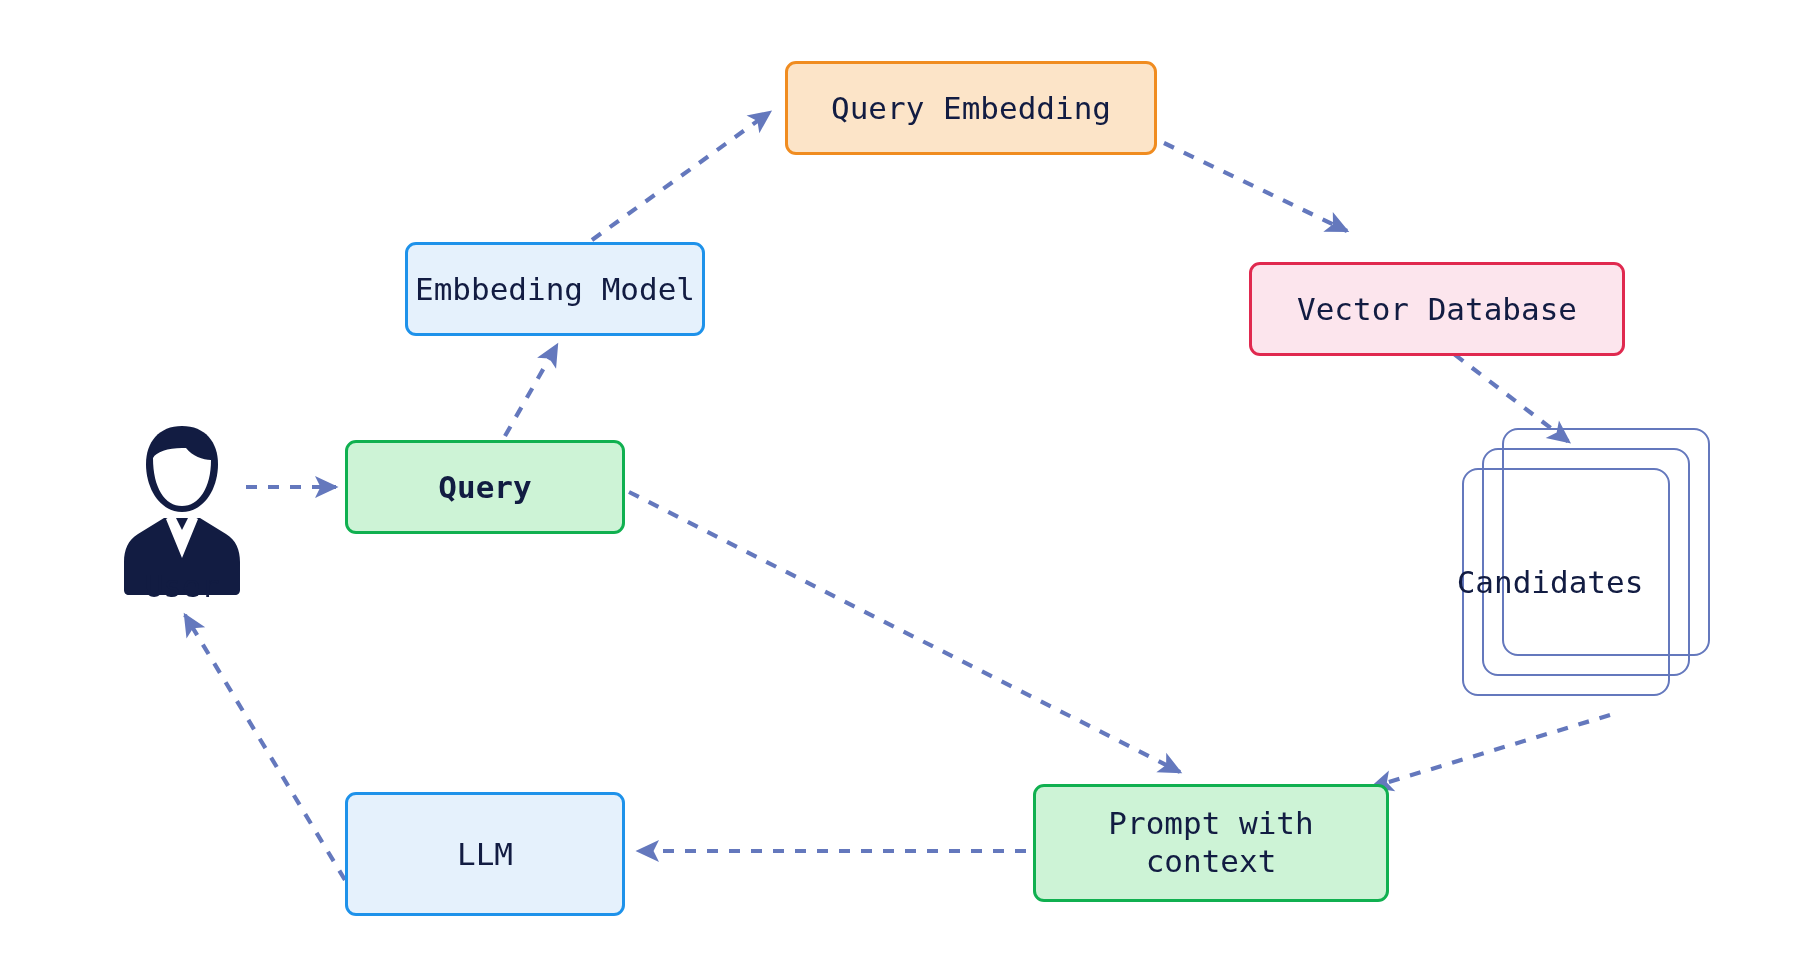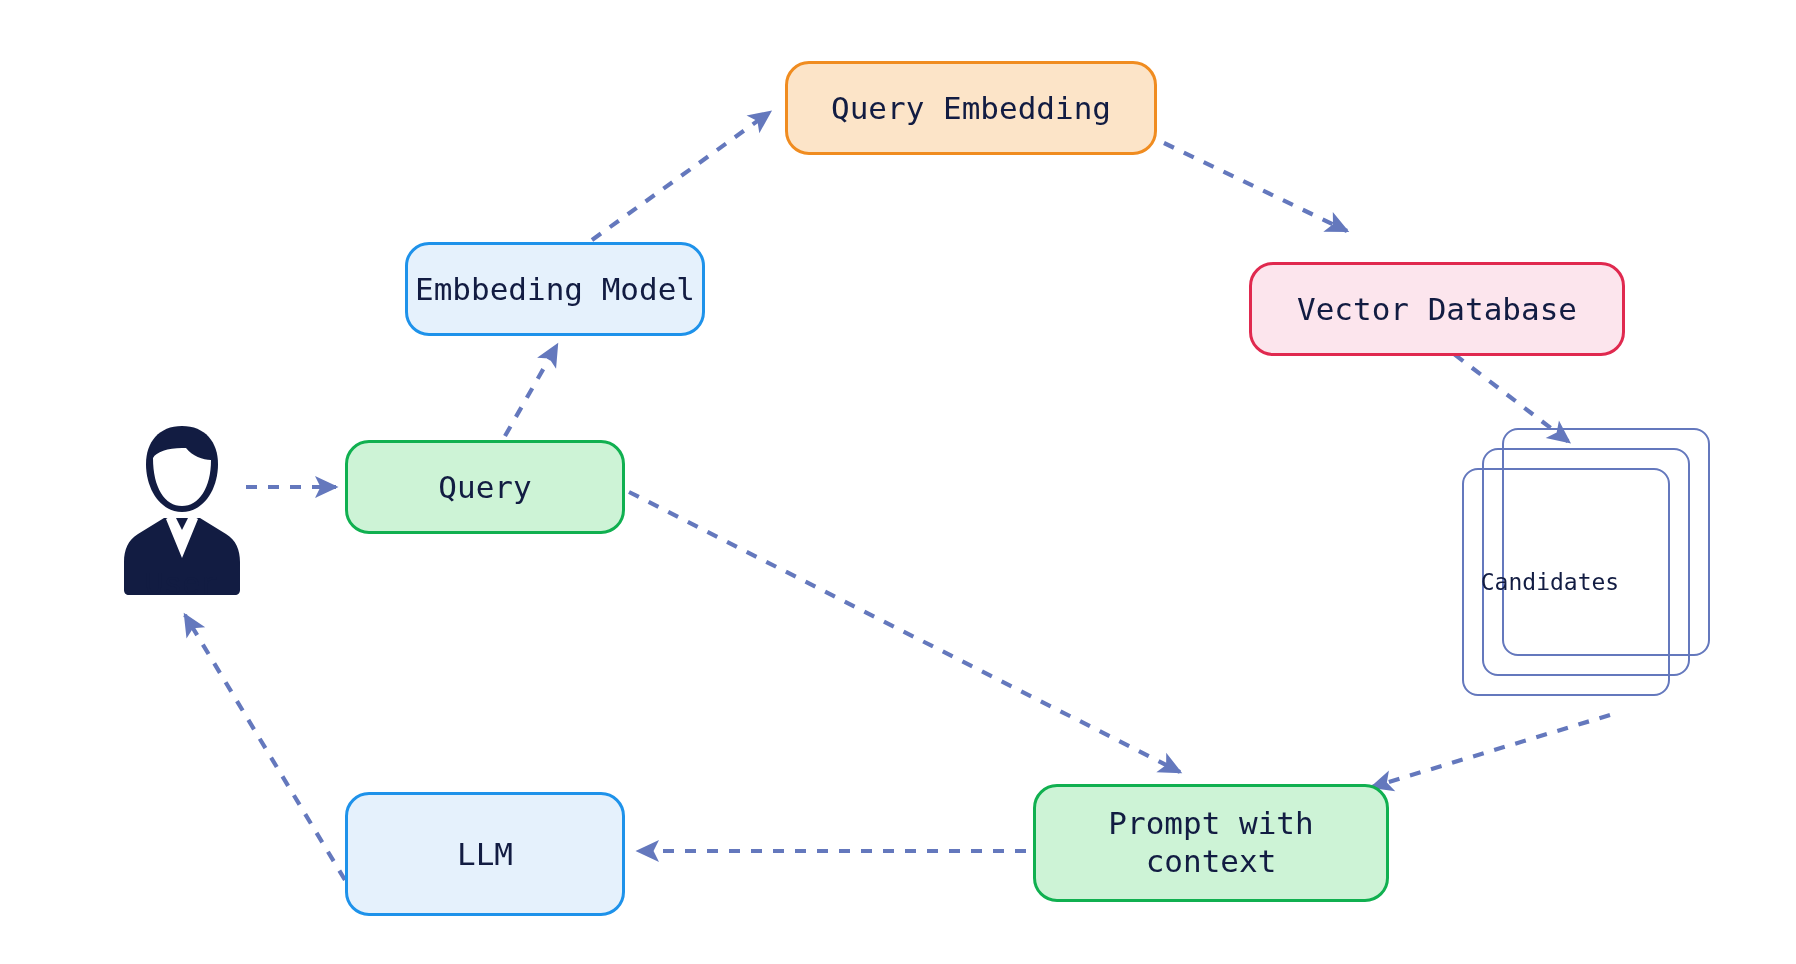--- a/index.html
+++ b/index.html
@@ -28,21 +28,21 @@
     pointer-events: none;
   }
 
   .node {
     position: absolute;
     box-sizing: border-box;
     display: flex;
     align-items: center;
     justify-content: center;
     text-align: center;
-    border-radius: 24px;
+    border-radius: 11px;
     border-style: solid;
     border-width: 3px;
     color: #121c42;
     font-size: 31px;
     letter-spacing: 0px;
     line-height: 1.18;
     white-space: pre-line;
     z-index: 3;
   }
 
@@ -53,21 +53,21 @@
   .node-embedding-model {
     left: 405px; top: 242px; width: 300px; height: 94px;
     background: #e5f1fc; border-color: #1e92ea;
   }
   .node-vector-database {
     left: 1249px; top: 242px; width: 376px; height: 94px;
     background: #fce5ed; border-color: #e0294f; margin-top: 20px;
   }
   .node-query {
     left: 345px; top: 440px; width: 280px; height: 94px;
-    background: #cdf3d6; border-color: #10b050;
+    background: #cdf3d6; border-color: #10b050; font-weight: bold;
   }
   .node-llm {
     left: 345px; top: 792px; width: 280px; height: 124px;
     background: #e5f1fc; border-color: #1e92ea;
   }
   .node-prompt-with-context {
     left: 1033px; top: 784px; width: 356px; height: 118px;
     background: #cdf3d6; border-color: #10b050;
     line-height: 1.22;
   }
@@ -92,41 +92,40 @@
   .candidates-stack .card-mid   { left: 20px; top: 20px; }
   .candidates-stack .card-front { left: 0px;  top: 40px; }
   .candidates-label {
     position: absolute;
     left: 0px; top: 40px;
     width: 176px; height: 228px;
     display: flex;
     align-items: center;
     justify-content: center;
     color: #121c42;
-    font-size: 23px;
+    font-size: 31px;
     z-index: 4;
   }
 
   
   .user-group {
     position: absolute;
     left: 120px; top: 418px;
     width: 124px; height: 180px;
     z-index: 3;
   }
   .user-avatar { display: block; }
   .user-label {
     position: absolute;
     left: 110px; top: 568px;
     width: 144px;
     text-align: center;
     color: #121c42;
     font-size: 31px;
     z-index: 3;
-    font-family: Liberation Mono, monospace;
   }
 </style>
 </head>
 <body>
 
 <div id="canvas">
 
   <svg id="edges" viewBox="0 0 1796 964" width="1796" height="964" xmlns="http://www.w3.org/2000/svg">
     <defs>
       <marker id="arrowhead" markerWidth="7" markerHeight="7" refX="5.4" refY="3.1" orient="auto" markerUnits="strokeWidth">

